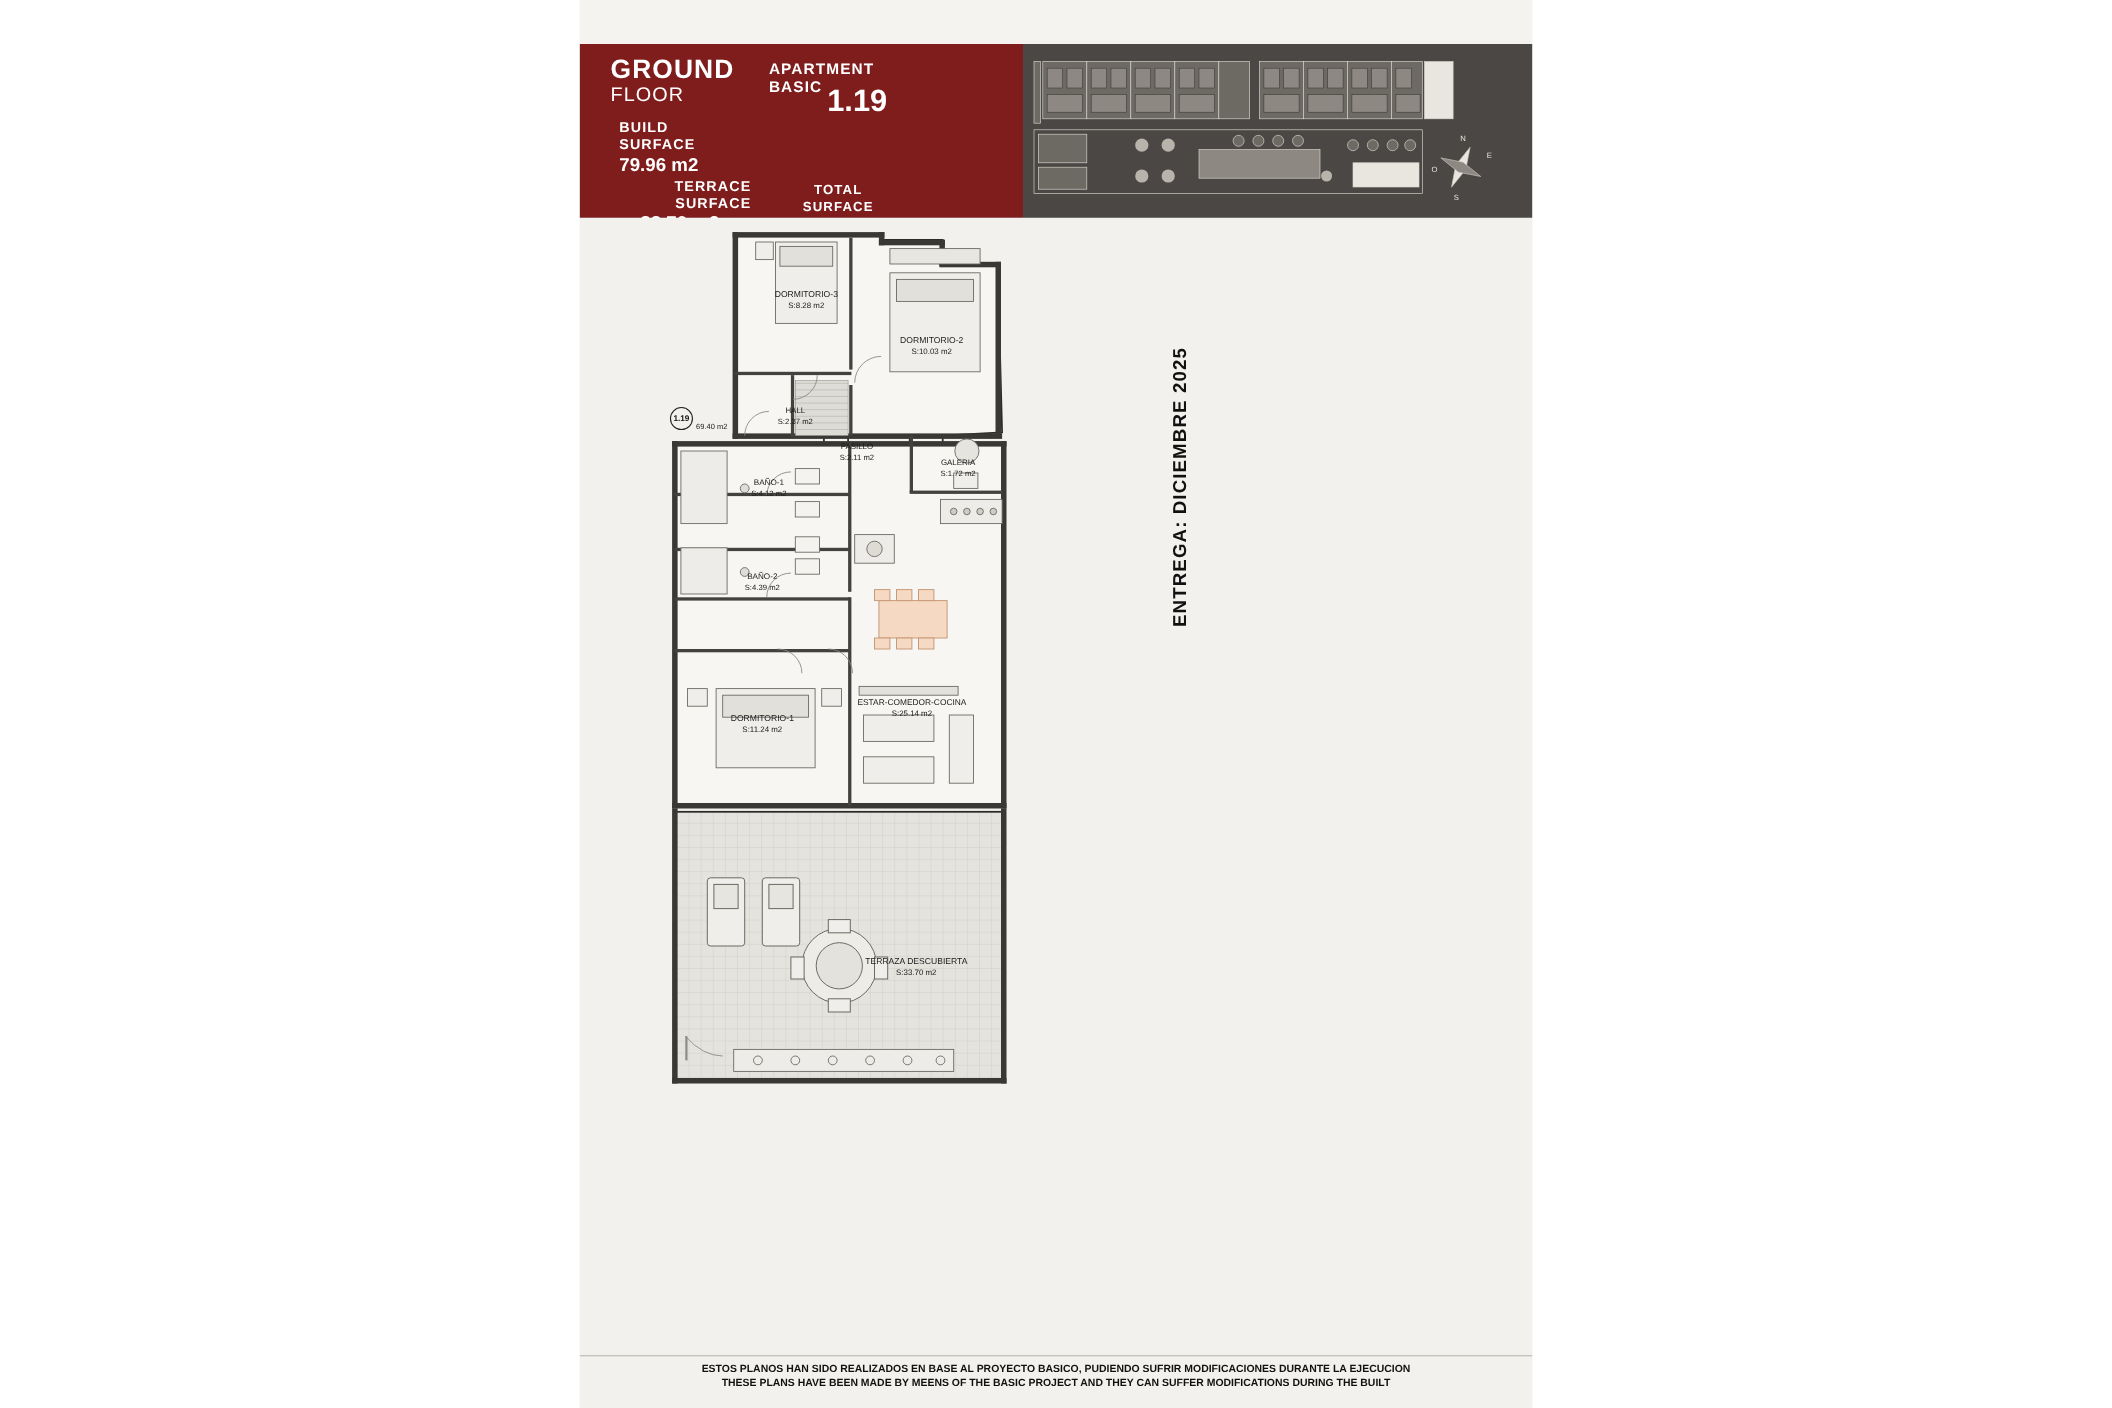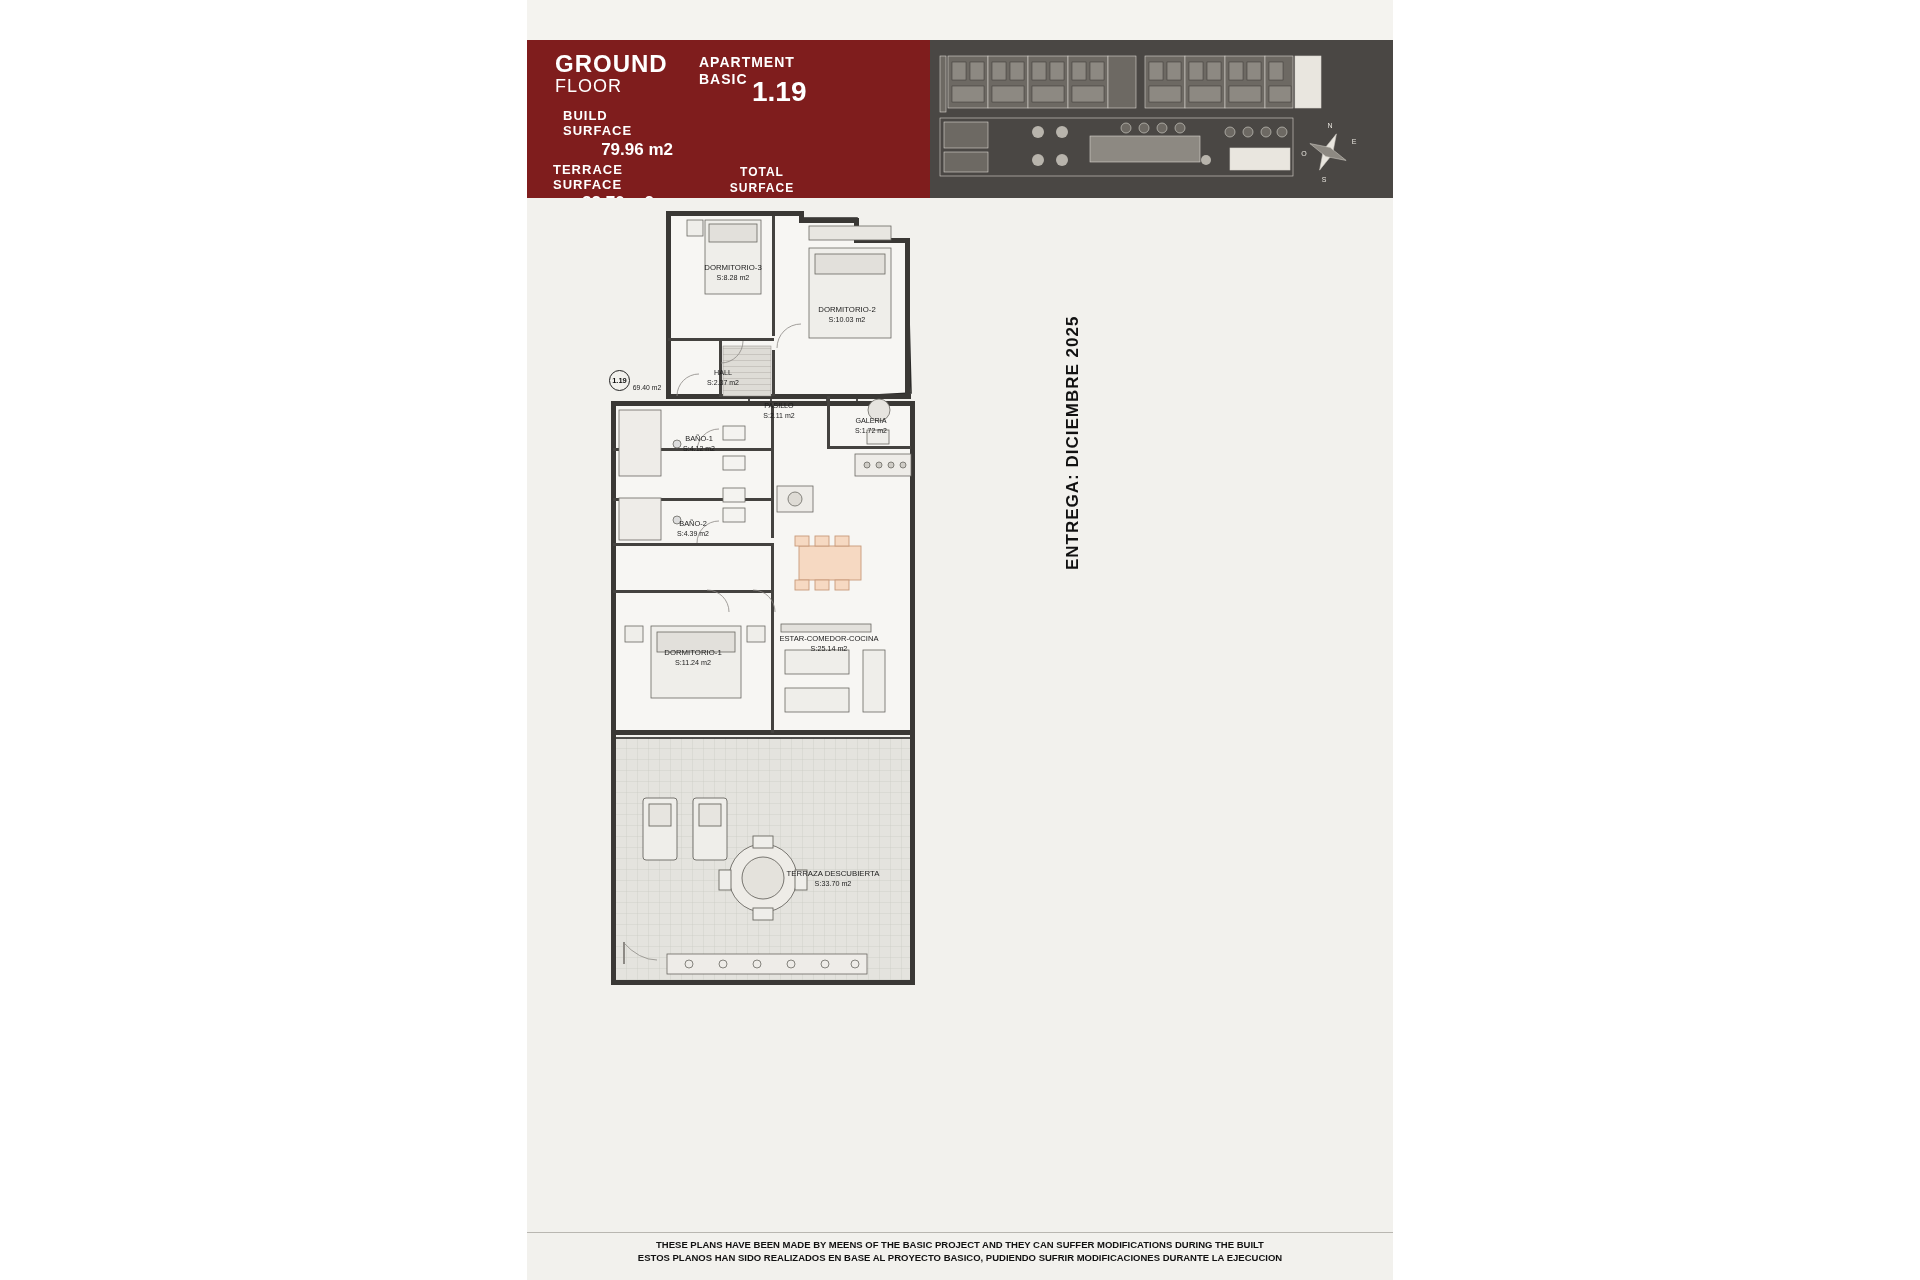--- a/index.html
+++ b/index.html
@@ -91,30 +91,30 @@
     font-weight: bold;
     letter-spacing: 1px;
     text-align: left;
     width: 110px;
     color: #ffffff;
   }
   .hl-build-value {
     position: absolute;
     left: 36px; top: 100px;
     width: 110px;
-    text-align: right;
+    text-align: left;
     font-size: 17px;
     font-weight: bold;
     color: #ffffff;
   }
   .hl-terrace-label {
     position: absolute;
     left: 26px; top: 122px;
     width: 130px;
-    text-align: left;
+    text-align: right;
     font-size: 13px;
     line-height: 15px;
     font-weight: bold;
     letter-spacing: 1px;
     color: #ffffff;
   }
   .hl-terrace-value {
     position: absolute;
     left: 26px; top: 153px;
     width: 130px;
@@ -544,21 +544,21 @@
           <text x="120" y="192" font-size="6.8">69.40 m2</text>
         </g>
       </svg>
 
       
       <div class="apt-badge" style="left:82px; top:172px;">1.19</div>
     </div>
 
     <div id="footer-rule"></div>
     <div id="footer">
+      <div>ESTOS PLANOS HAN SIDO REALIZADOS EN BASE AL PROYECTO BASICO, PUDIENDO SUFRIR MODIFICACIONES DURANTE LA EJECUCION</div>
       <div>THESE PLANS HAVE BEEN MADE BY MEENS OF THE BASIC PROJECT AND THEY CAN SUFFER MODIFICATIONS DURING THE BUILT</div>
-      <div>ESTOS PLANOS HAN SIDO REALIZADOS EN BASE AL PROYECTO BASICO, PUDIENDO SUFRIR MODIFICACIONES DURANTE LA EJECUCION</div>
     </div>
 
   </div>
 
   <div id="delivery">ENTREGA: DICIEMBRE 2025</div>
 
 </div>
 
 </body></html>

